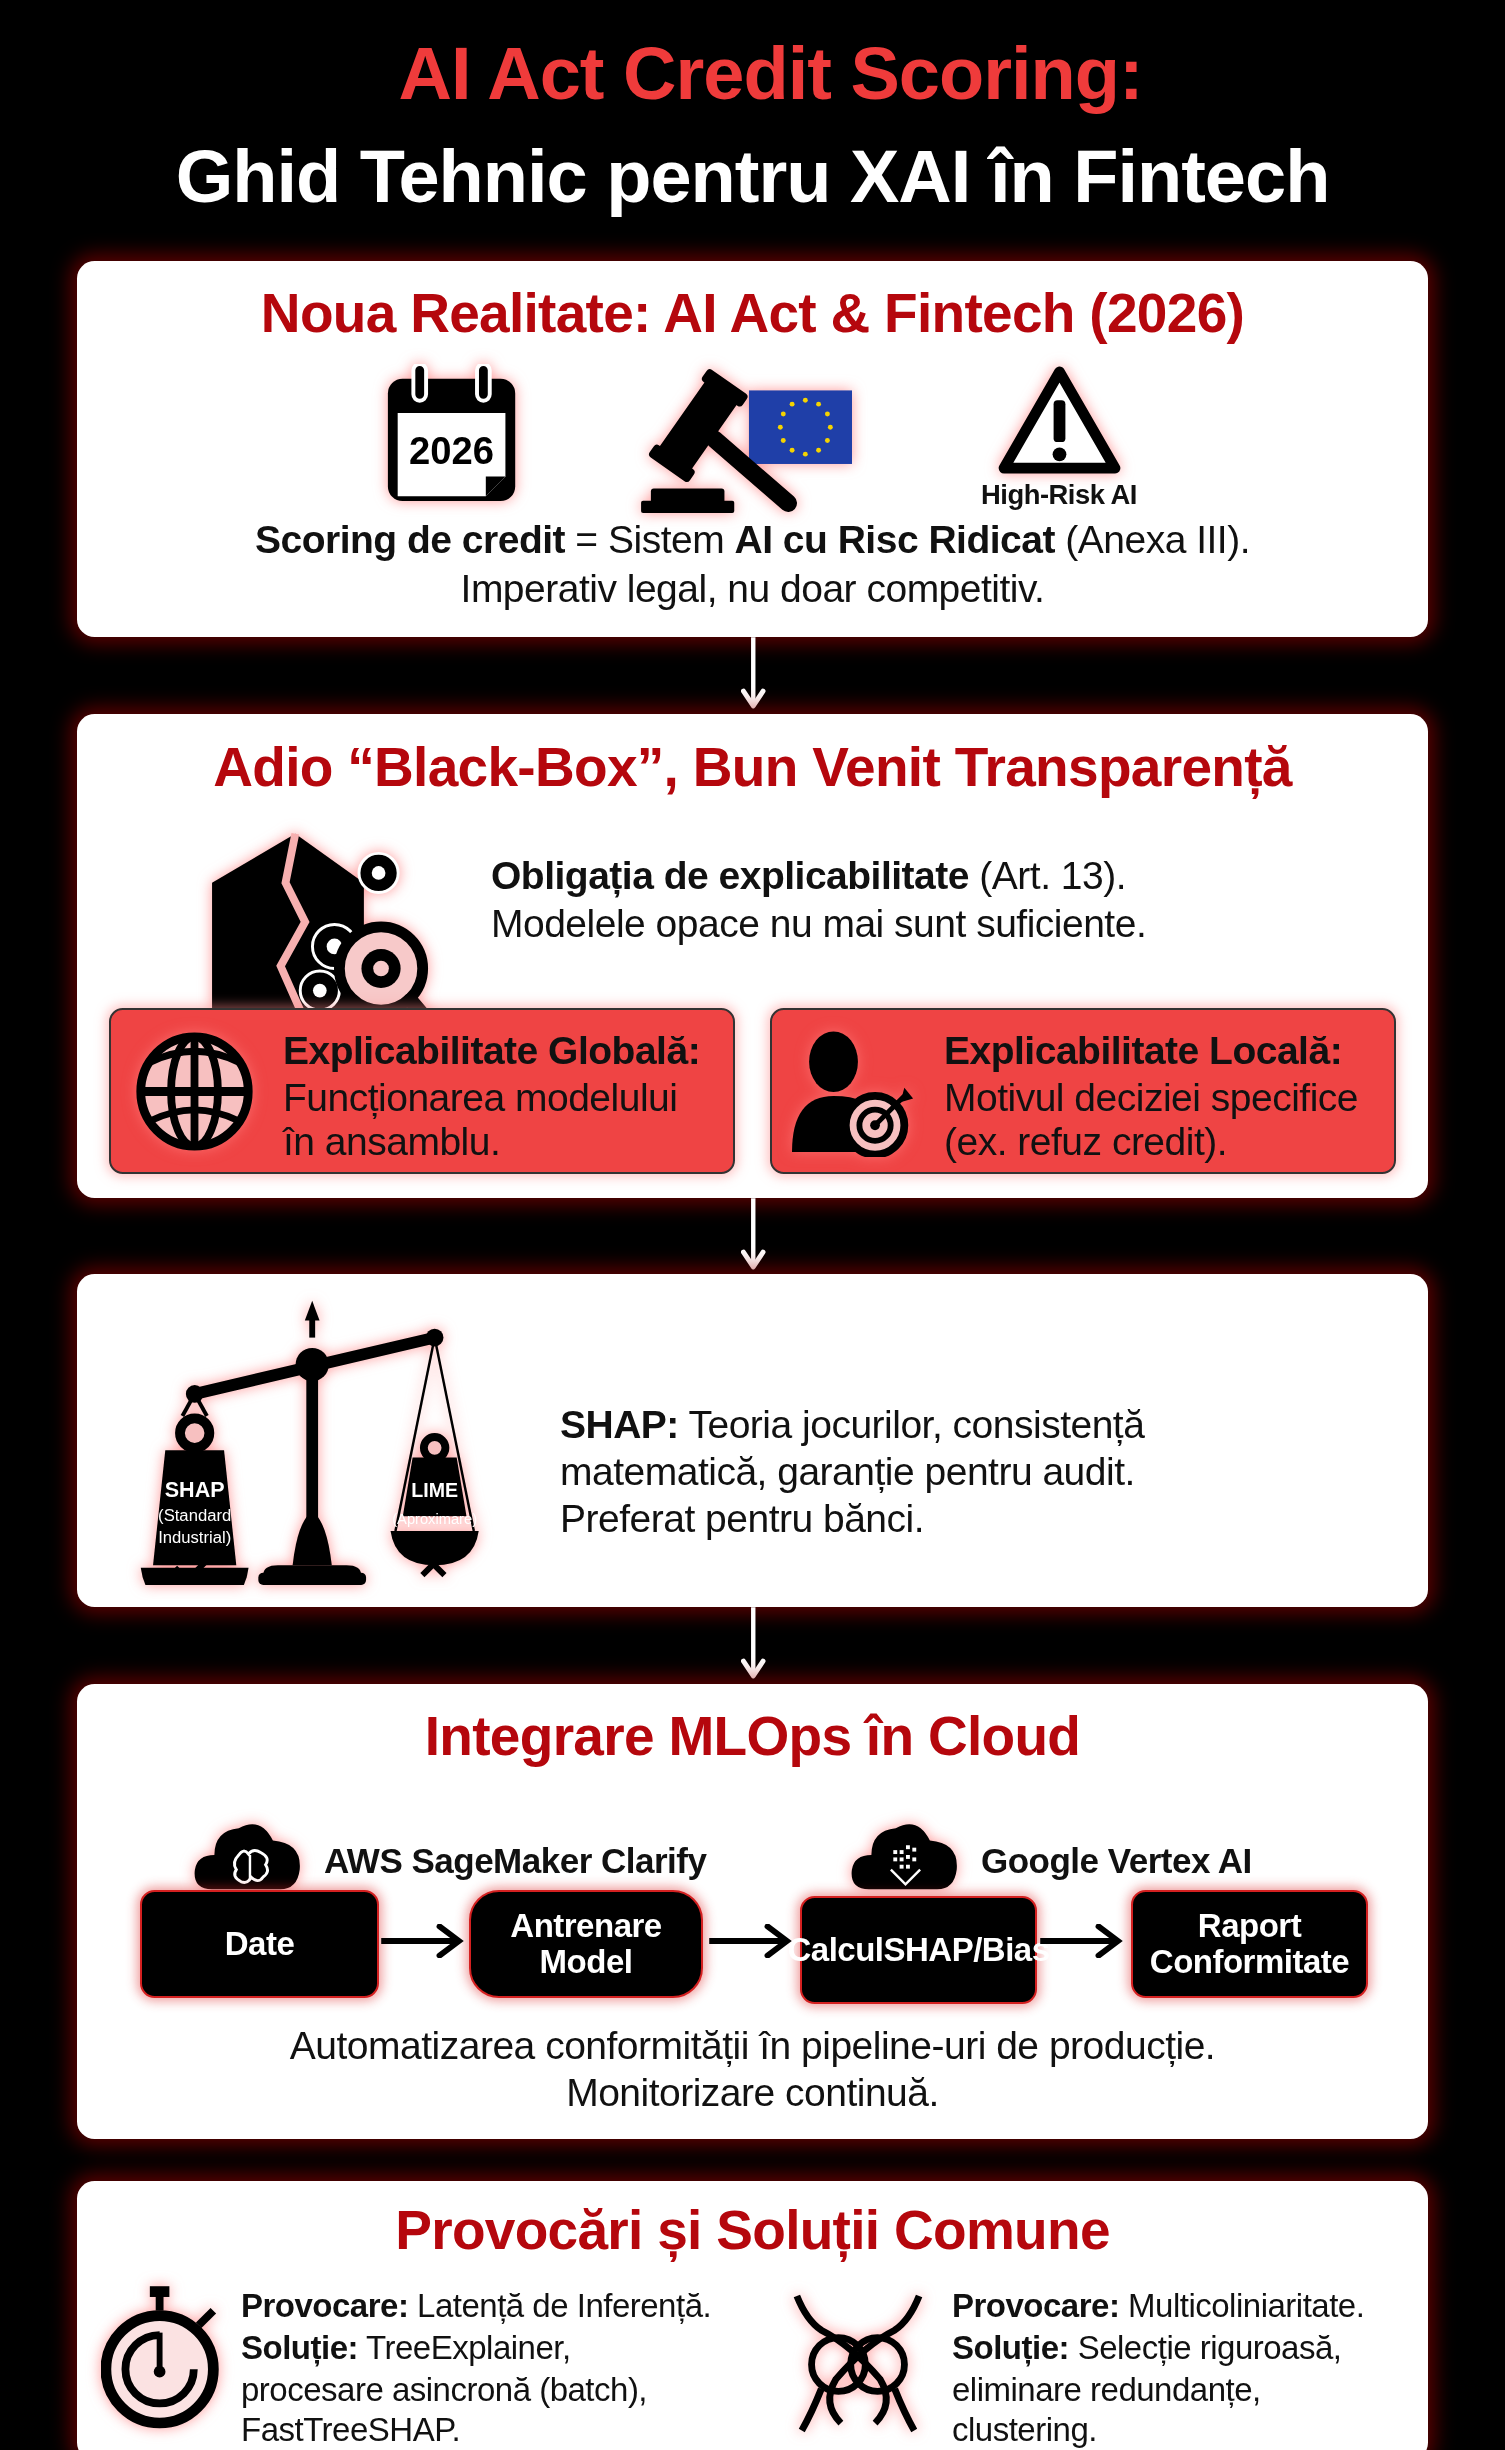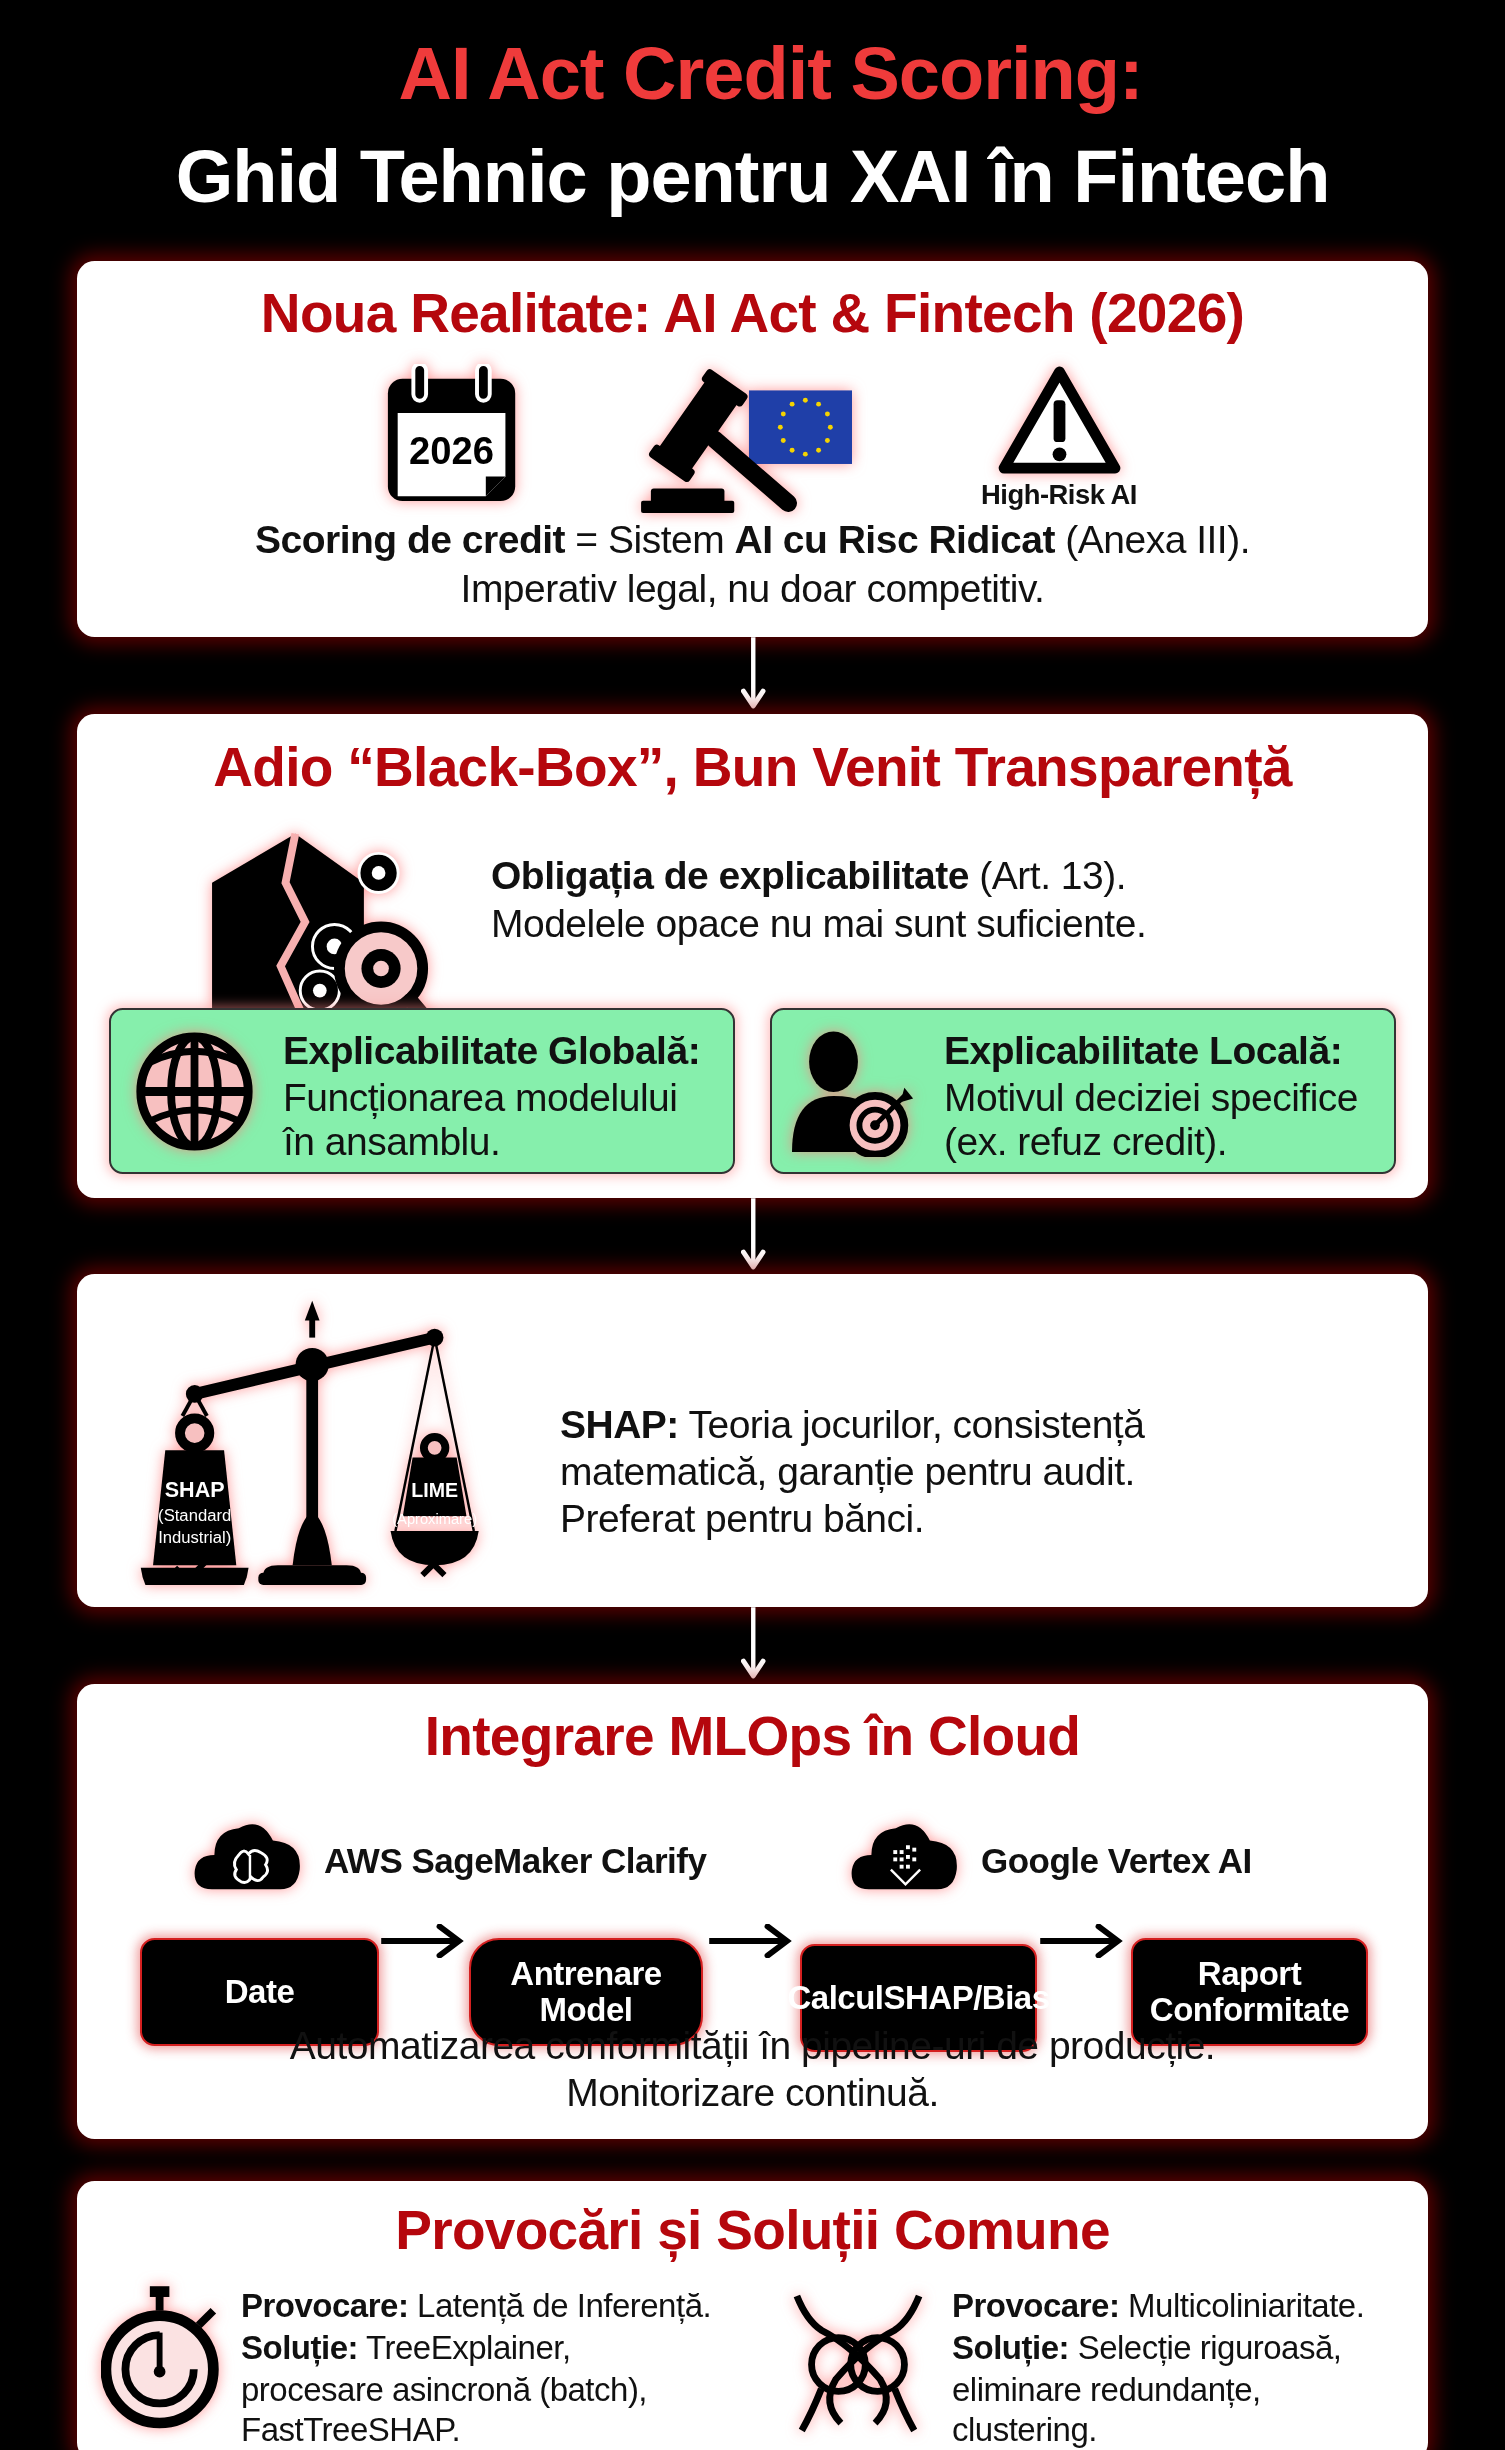--- a/index.html
+++ b/index.html
@@ -13,29 +13,28 @@
   .card {
     position: absolute; left: 77px; width: 1351px; background: #fff; border-radius: 17.6px;
     box-shadow: 0 0 19.6px 6.9px rgba(160,0,0,0.55);
   }
   .card-title { position: absolute; left: 0; width: 100%; text-align: center; color: #b5070d; font-weight: 700; font-size: 55px; letter-spacing: -0.7px; line-height: 1; }
   .body-text { font-size: 39px; line-height: 1.22; color: #111; letter-spacing: -0.5px; }
   .body-text b { font-weight: 700; }
   .arrow-down { position: absolute; left: 741px; width: 24.5px; }
   .glow-icon { filter: drop-shadow(0 0 6.9px rgba(255,120,120,0.75)); }
   .sub-box {
-    position: absolute; background: #86efac; border: 2px solid #333; border-radius: 13.7px;
+    position: absolute; background: #ef4444; border: 2px solid #333; border-radius: 13.7px;
     box-shadow: 0 0 10.8px 2.9px rgba(255,140,140,0.5);
   }
   .pipe-box {
     position: absolute; top: 1890px; height: 104px; background: #000; border: 2.5px solid #d42020;
     border-radius: 14.7px; color: #fff; font-weight: 700; font-size: 33px; line-height: 1.1;
     display: flex; align-items: center; justify-content: center; text-align: center; letter-spacing: -0.5px;
     box-shadow: 0 0 10.8px 2.9px rgba(220,40,40,0.45);
-    margin-top: 48px;
   }
   .pipe-arrow { position: absolute; top: 1926px; width: 83px; height: 34px; }
 </style>
 </head>
 <body>
 
 <div class="abs title-1">AI Act Credit Scoring:</div>
 <div class="abs title-2">Ghid Tehnic pentru XAI în Fintech</div>
 
 <div class="card" style="top:261px;height:376px;">

